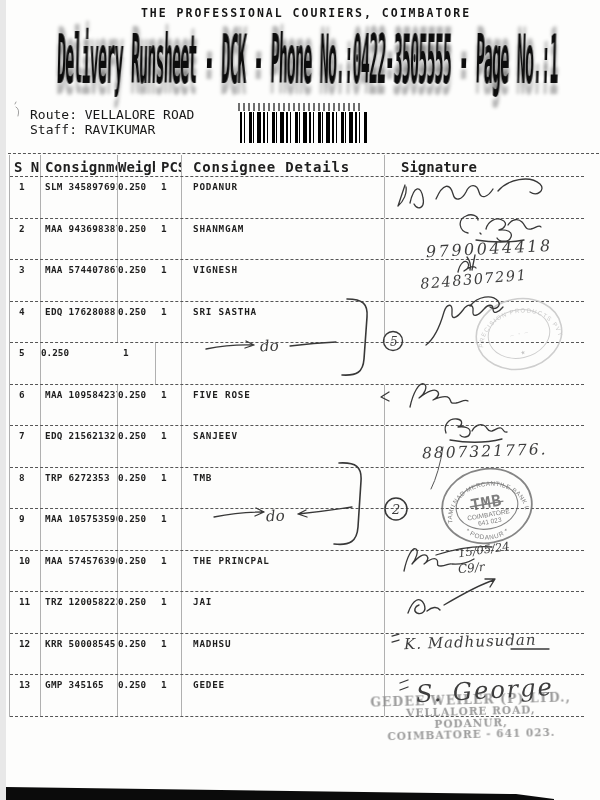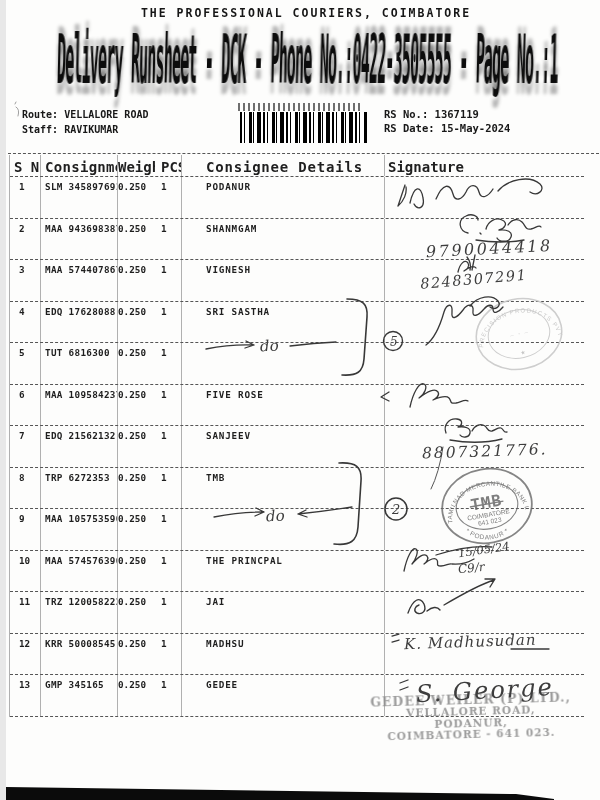--- a/index.html
+++ b/index.html
@@ -17,39 +17,39 @@
     font-size:26px;font-weight:bold;letter-spacing:-1.5px;color:#0c0c0c;
     transform:scale(.58,2.6) skewX(-6deg);transform-origin:0 0;
     text-shadow:0 -3px 3px rgba(0,0,0,.30),0 4px 3px rgba(0,0,0,.30);
     filter:blur(.3px);
   }
   .title-smear{
     position:absolute;left:232px;top:103px;width:122px;height:8px;opacity:.65;
     background:repeating-linear-gradient(90deg,#222 0 2px,transparent 2px 5px);
   }
   
-  .meta-left{position:absolute;left:16px;top:107px;font-size:10px;font-weight:bold;line-height:15px;color:#181818;}
+  .meta-left{position:absolute;left:24px;top:107px;font-size:13px;font-weight:normal;line-height:15px;color:#181818;}
   .meta-right{position:absolute;left:378px;top:107px;font-size:10.5px;font-weight:bold;line-height:14px;color:#181818;}
   .barcode{position:absolute;left:234px;top:112px;width:127px;height:31px;
     background:repeating-linear-gradient(90deg,#000 0 2px,#fff 2px 4px,#000 4px 5px,#fff 5px 9px,#000 9px 12px,#fff 12px 13px,#000 13px 14px,#fff 14px 17px,#000 17px 21px,#fff 21px 23px);}
   .topdash{position:absolute;left:2px;top:153px;width:596px;border-bottom:1px dashed #555;}
   
   .tbl{position:absolute;left:3px;top:155px;width:574px;border-left:1px solid #b0b0b0;}
   .trow,.thead{display:grid;grid-template-columns:30px 77px 38px 26px 203px 1fr;border-bottom:1px dashed #555;}
   .thead{height:21px;font-size:14px;font-weight:bold;}
   .trow{height:40.54px;font-size:9.3px;font-weight:bold;}
   .c{padding-top:4px;overflow:hidden;white-space:nowrap;}
   .c.b{border-left:1px solid #b0b0b0;}
   .sno{padding-left:9px;}
   .thead .sno{padding-left:4px;}
   .cons{padding-left:4px;letter-spacing:.3px;}
   .wt{padding-left:0;}
   .pcs{padding-left:6px;}
-  .cnee{padding-left:24px;letter-spacing:.8px;}
-  .sig{padding-left:3px;}
+  .cnee{padding-left:11px;letter-spacing:.8px;}
+  .sig{padding-left:16px;}
   
   .overlay{position:absolute;left:0;top:0;width:600px;height:800px;pointer-events:none;}
   .hw{font-family:"DejaVu Serif",serif;font-style:italic;fill:#3d3d3d;}
   .stamp-gedee{
     position:absolute;left:363px;top:693px;width:204px;text-align:center;
     font-family:"DejaVu Serif",serif;font-weight:bold;color:#8f8f8f;
     transform:rotate(-1.5deg);letter-spacing:1px;opacity:.88;filter:blur(.2px);
   }
   .stamp-gedee .l1{font-size:12.5px;line-height:13px;}
   .stamp-gedee .l2{font-size:10.5px;line-height:11.5px;}
@@ -63,24 +63,20 @@
   <div class="bigtitle">Delivery Runsheet - DCK - Phone No.:0422-3505555 - Page No.:1</div>
   <div class="title-smear"></div>
 
   <div class="meta-left">
     <div><span>Route:</span> <span>VELLALORE ROAD</span></div>
     <div><span>Staff:</span> <span>RAVIKUMAR</span></div>
   </div>
 
   <div class="barcode"></div>
 
-  <div class="meta-right">
-    <div><span>RS No.:</span> <span>1367119</span></div>
-    <div><span>RS Date:</span> <span>15-May-2024</span></div>
-  </div>
 
   <div class="topdash"></div>
 
   <div class="tbl">
     <div class="thead">
       <div class="c sno">S No</div>
       <div class="c cons b">Consignment No</div>
       <div class="c wt b">Weight</div>
       <div class="c pcs">PCS</div>
       <div class="c cnee b">Consignee Details</div>
@@ -114,21 +110,20 @@
         <div class="trow">
       <div class="c sno">4</div>
       <div class="c cons b">EDQ 17628088</div>
       <div class="c wt b">0.250</div>
       <div class="c pcs">1</div>
       <div class="c cnee b">SRI SASTHA</div>
       <div class="c sig b"></div>
     </div>
         <div class="trow">
       <div class="c sno">5</div>
-      <div class="c cons b">TUT 6816300</div>
       <div class="c wt b">0.250</div>
       <div class="c pcs">1</div>
       <div class="c cnee b"></div>
       <div class="c sig b"></div>
     </div>
         <div class="trow">
       <div class="c sno">6</div>
       <div class="c cons b">MAA 109584237</div>
       <div class="c wt b">0.250</div>
       <div class="c pcs">1</div>

